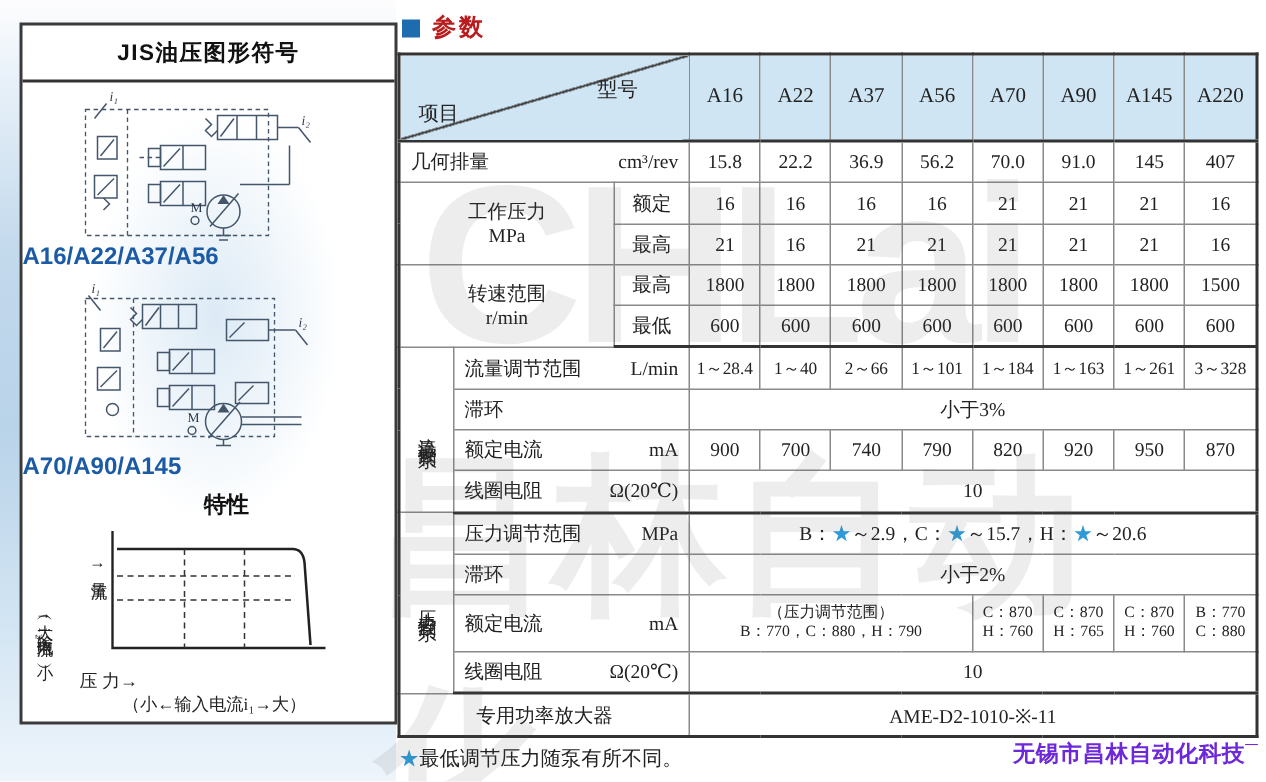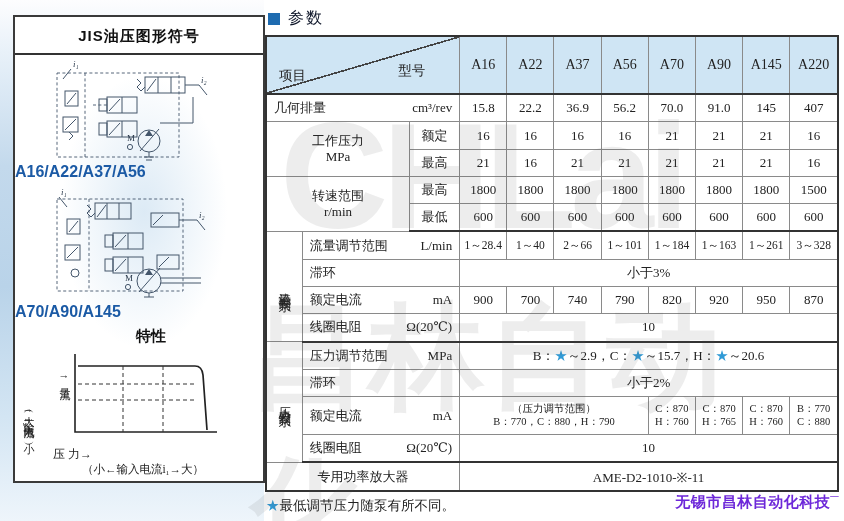--- a/index.html
+++ b/index.html
@@ -39,39 +39,39 @@
   .schem-fill { fill:#44566b; stroke:none; }
   .schem-dash { stroke:#44566b; stroke-width:0.9; fill:none; stroke-dasharray:3 2.4; }
   .schem-text { font-size:9px; font-style:italic; fill:#2b3a4c; stroke:none;
     font-family:"Liberation Serif",serif; }
 
   
   #param-header { position:absolute; left:268px; top:8px; height:20px;
     font-family:"Liberation Sans","DejaVu Sans",sans-serif; }
   #param-square { display:inline-block; width:12px; height:12px; background:#1e6bb0;
     vertical-align:middle; margin-right:8px; }
-  #param-title { display:inline-block; font-size:16px; font-weight:normal; color:#0f172a;
+  #param-title { display:inline-block; font-size:16px; font-weight:bold; color:#b91c1c;
     vertical-align:middle; letter-spacing:2px; }
 
   table.ptable { position:absolute; left:265px; top:35px; width:574px; height:457px;
     border-collapse:collapse; table-layout:fixed; background:#fff;
     font-size:13px; color:#222; }
   .ptable td { border:1px solid #8a8a8a; text-align:center; vertical-align:middle;
     padding:0; overflow:hidden; }
   .ptable { border:2px solid #333; }
   .ptable thead td { background:#cfe5f4; border-bottom:2.5px solid #333; font-size:14px; }
   td.thick { border-bottom:2px solid #333; }
   td.first-data { border-left:1.5px solid #555; }
 
   
   td.corner { position:relative;
     background:
       linear-gradient(to bottom right, rgba(0,0,0,0) calc(50% - 0.8px), #444 calc(50% - 0.8px), #444 calc(50% + 0.8px), rgba(0,0,0,0) calc(50% + 0.8px)),
       #cfe5f4 !important; }
-  .corner-top { position:absolute; top:25px; right:34px; font-size:13.5px; }
+  .corner-top { position:absolute; top:14px; right:34px; font-size:13.5px; }
   .corner-bottom { position:absolute; bottom:8px; left:12px; font-size:13.5px; }
 
   .lblflex { display:flex; justify-content:space-between; align-items:center; padding:0 7px; }
   .lbl-left { text-align:left; }
   .lbl-right { text-align:left; }
   .two-line div { line-height:1.25; }
   td.groupcell { writing-mode:vertical-rl; text-orientation:upright; letter-spacing:2px;
     font-size:12.5px; padding:2px 0; }
   .small2 { font-size:10.5px; line-height:1.2; }
   .star { color:#2f9ad6; }

